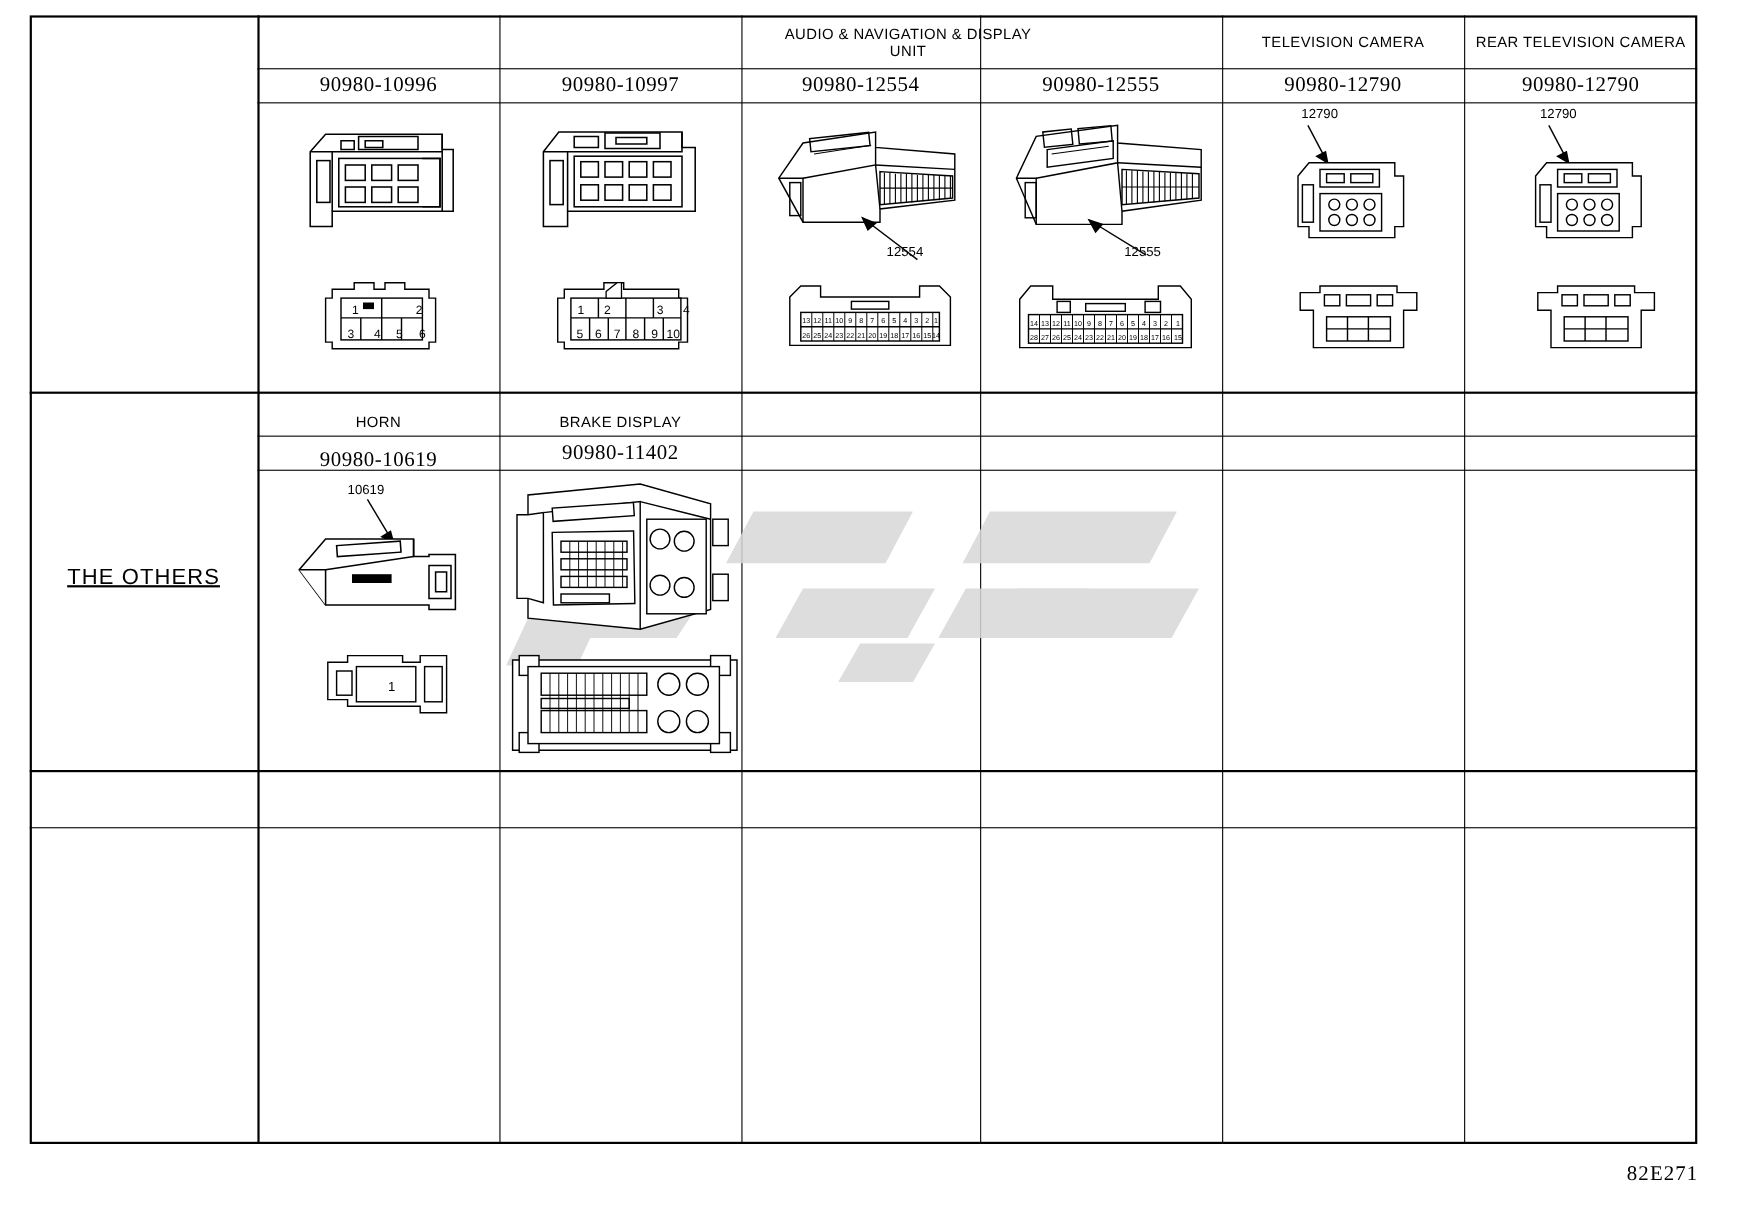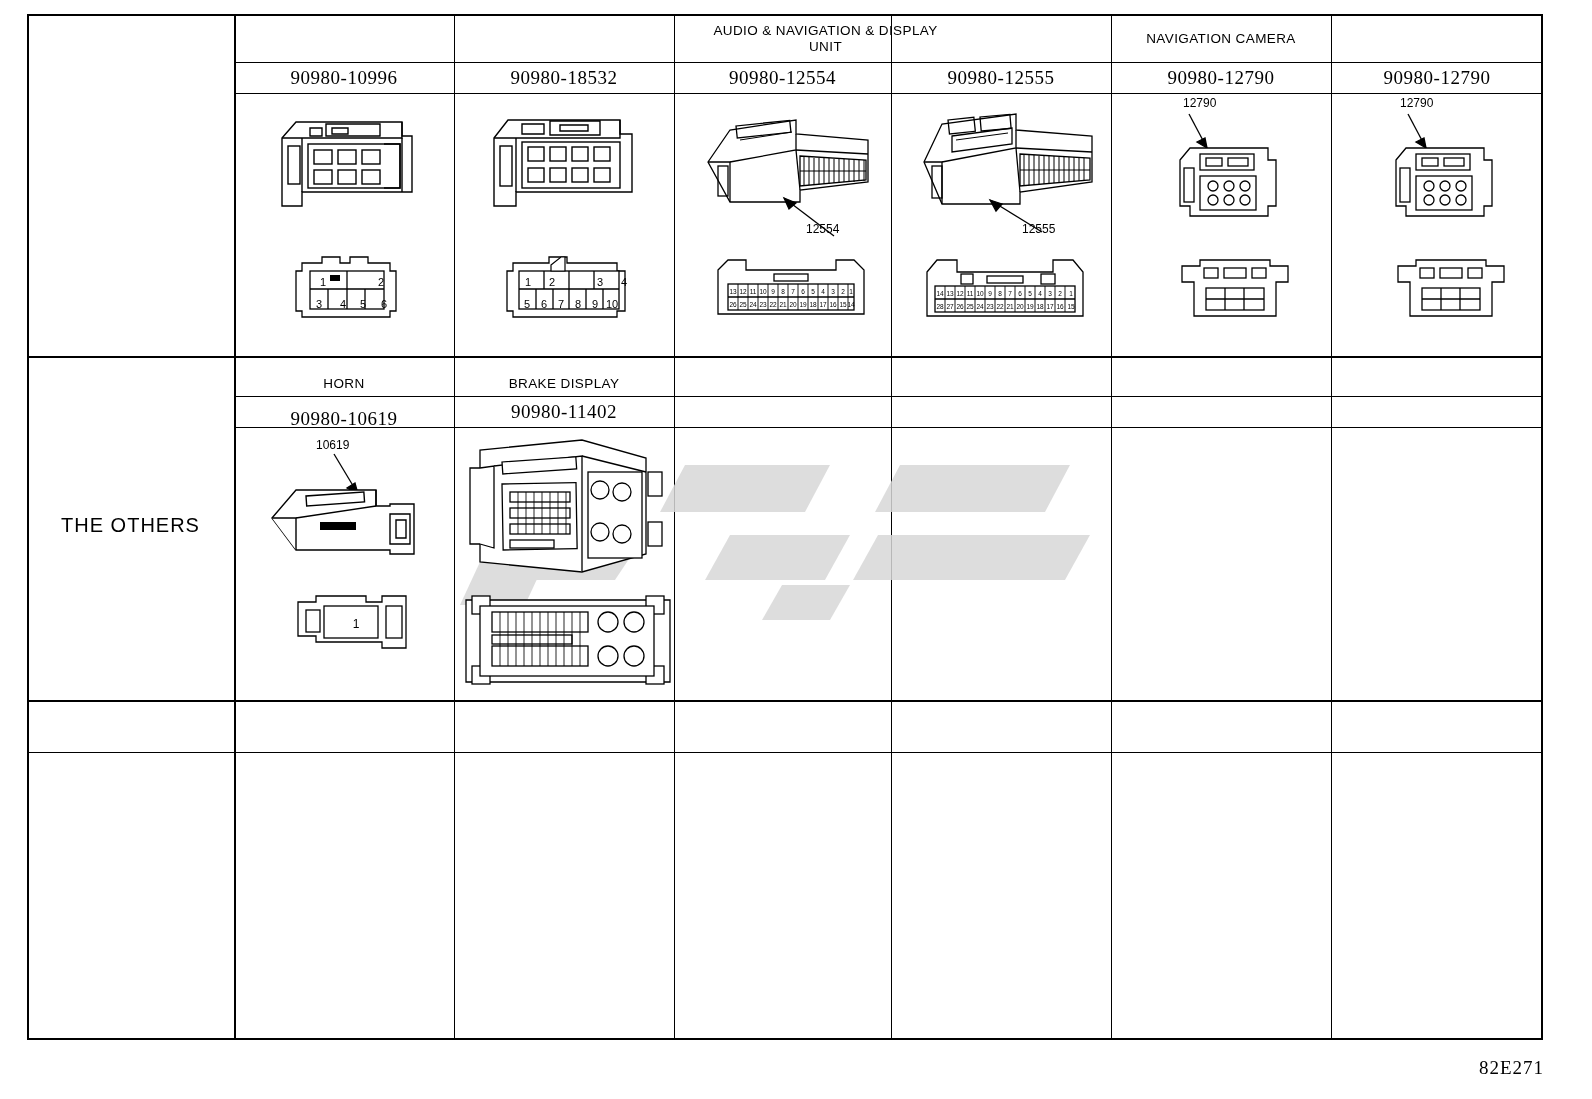--- a/index.html
+++ b/index.html
@@ -117,29 +117,30 @@
   <div class="vline" style="left:1331px; top:14px; height:1026px;"></div>
 
   <div class="hline" style="left:234px; top:62px; width:1309px;"></div>
   <div class="hline" style="left:234px; top:93px; width:1309px;"></div>
   <div class="hline thick" style="left:27px; top:356px; width:1516px;"></div>
   <div class="hline" style="left:234px; top:396px; width:1309px;"></div>
   <div class="hline" style="left:234px; top:427px; width:1309px;"></div>
   <div class="hline thick" style="left:27px; top:700px; width:1516px;"></div>
   <div class="hline" style="left:27px; top:752px; width:1516px;"></div>
 
-  <div class="cell-text group-title" style="left:29px; top:505px; width:203px; height:40px;">THE OTHERS</div>
+  <div class="cell-text group-title" style="left:29px; top:505px; width:203px; height:40px;text-decoration:underline;">THE OTHERS</div>
 
   <div class="cell-text hdr-small" style="left:456px; top:18px; width:653px; height:42px; white-space:pre-line;margin-left:43px;"><span>AUDIO &amp; NAVIGATION &amp; DISPLAY
 UNIT</span></div>
 
-  <div class="cell-text hdr-small" style="left:1113px; top:18px; width:216px; height:42px;">NAVIGATION CAMERA</div>
+  <div class="cell-text hdr-small" style="left:1113px; top:18px; width:216px; height:42px;">TELEVISION CAMERA</div>
+  <div class="cell-text hdr-small" style="left:1333px; top:18px; width:208px; height:42px;">REAR TELEVISION CAMERA</div>
 
   <div class="cell-text partno" style="left:236px; top:64px; width:216px; height:28px;">90980-10996</div>
-  <div class="cell-text partno" style="left:456px; top:64px; width:216px; height:28px;">90980-18532</div>
+  <div class="cell-text partno" style="left:456px; top:64px; width:216px; height:28px;">90980-10997</div>
   <div class="cell-text partno" style="left:676px; top:64px; width:213px; height:28px;">90980-12554</div>
   <div class="cell-text partno" style="left:893px; top:64px; width:216px; height:28px;">90980-12555</div>
   <div class="cell-text partno" style="left:1113px; top:64px; width:216px; height:28px;">90980-12790</div>
   <div class="cell-text partno" style="left:1333px; top:64px; width:208px; height:28px;">90980-12790</div>
 
   <div class="cell-text hdr-small" style="left:236px; top:373px; width:216px; height:22px;">HORN</div>
   <div class="cell-text hdr-small" style="left:456px; top:373px; width:216px; height:22px;">BRAKE DISPLAY</div>
 
   <div class="cell-text partno" style="left:236px; top:398px; width:216px; height:42px;">90980-10619</div>
   <div class="cell-text partno" style="left:456px; top:398px; width:216px; height:28px;">90980-11402</div>

